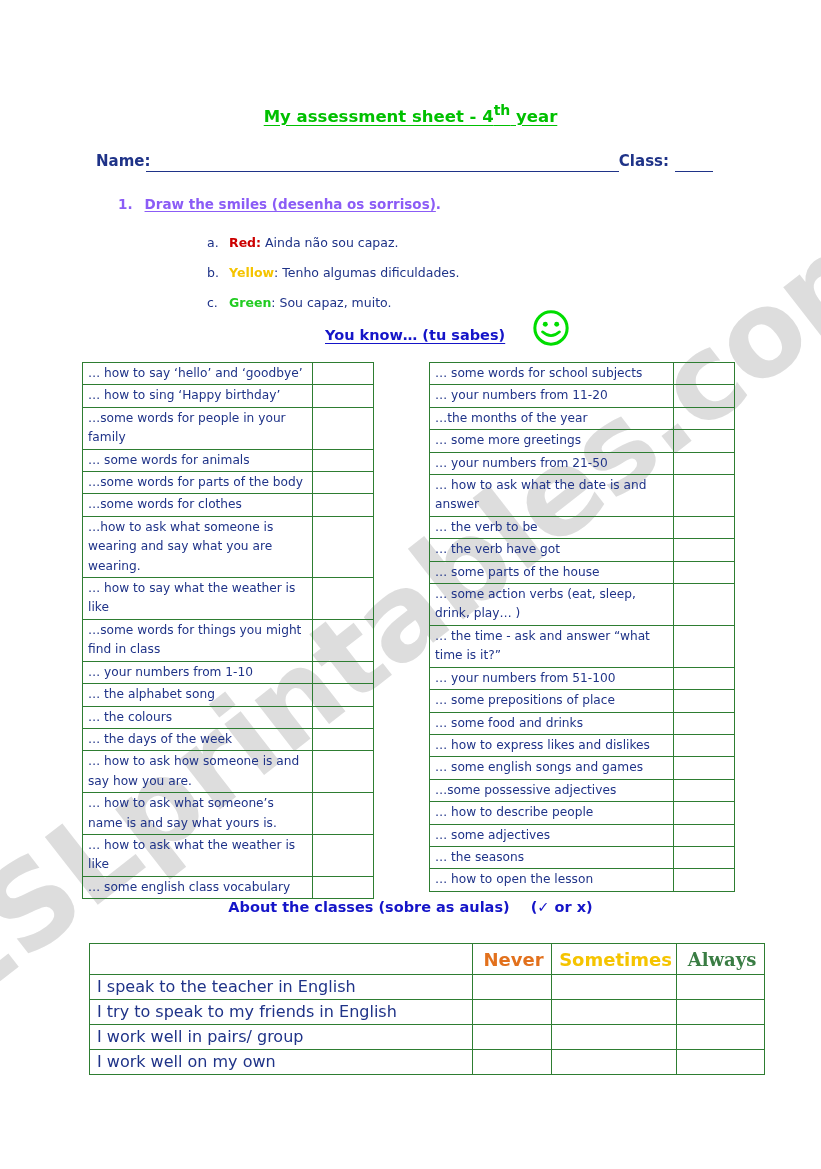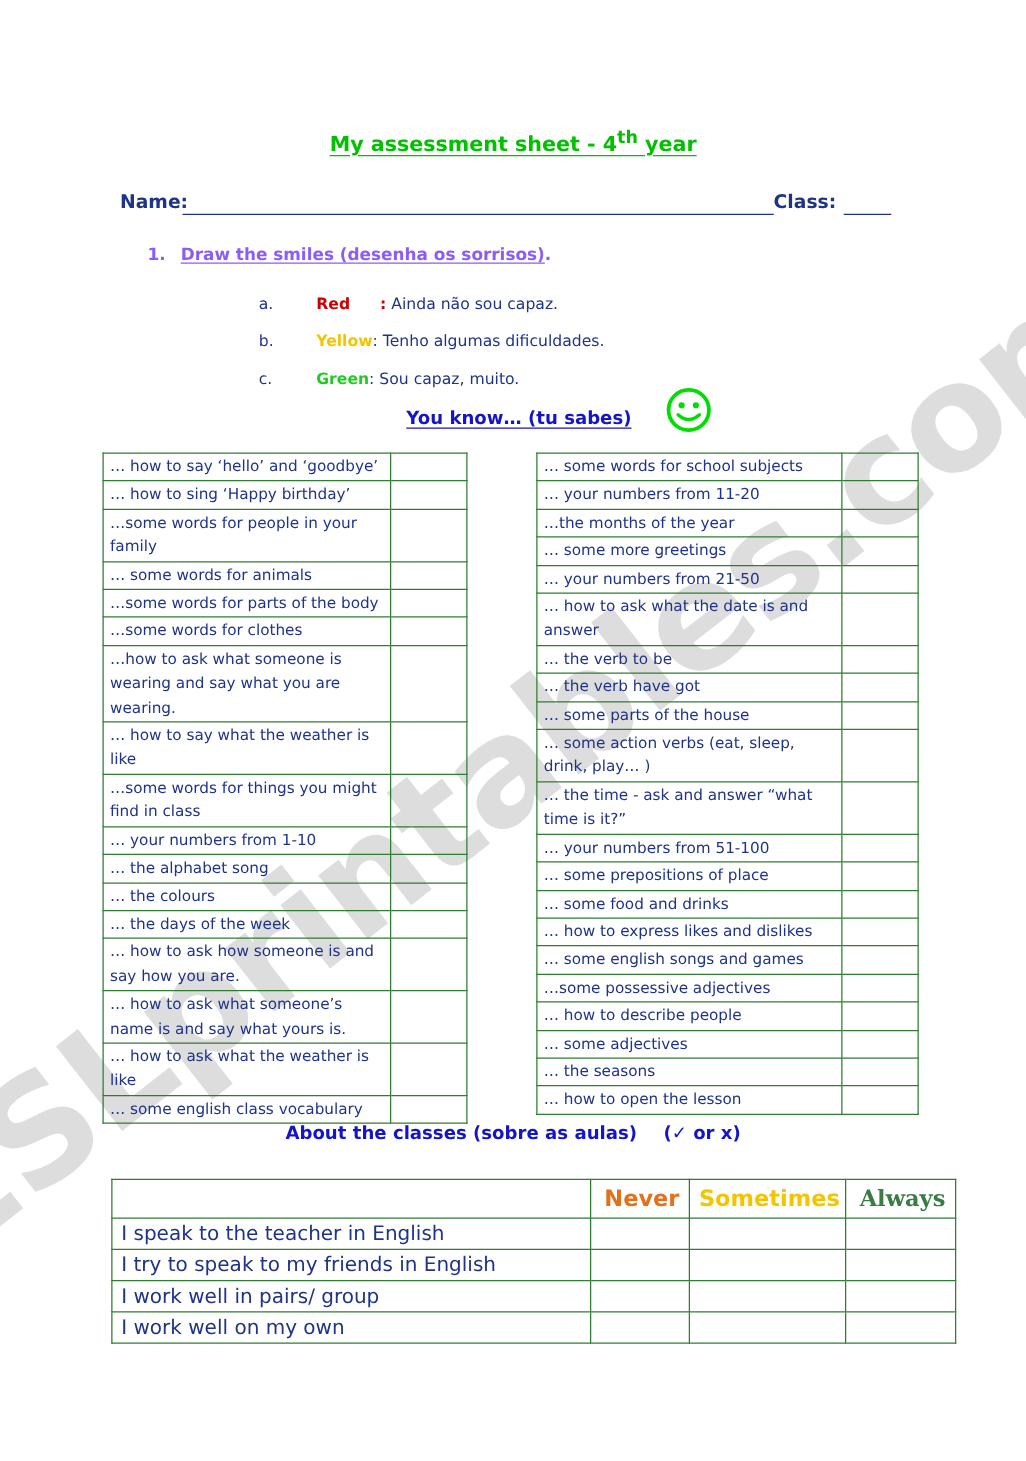--- a/index.html
+++ b/index.html
@@ -92,21 +92,21 @@
 
   
   .legend-item {
     position: absolute;
     left: 207px;
     font-size: 12.5px;
     color: #1F3388;
     white-space: nowrap;
   }
   .legend-item .mark { display: inline-block; width: 22px; font-weight: normal; }
-  .legend-item .ckey { font-weight: bold; margin-left: 24px; }
+  .legend-item .ckey { font-weight: bold; }
   #legend-a { top: 235px; }
   #legend-b { top: 265px; }
   #legend-c { top: 295px; }
 
   
   #youknow {
     position: absolute;
     left: 325px;
     top: 327px;
     color: #1515C8;

